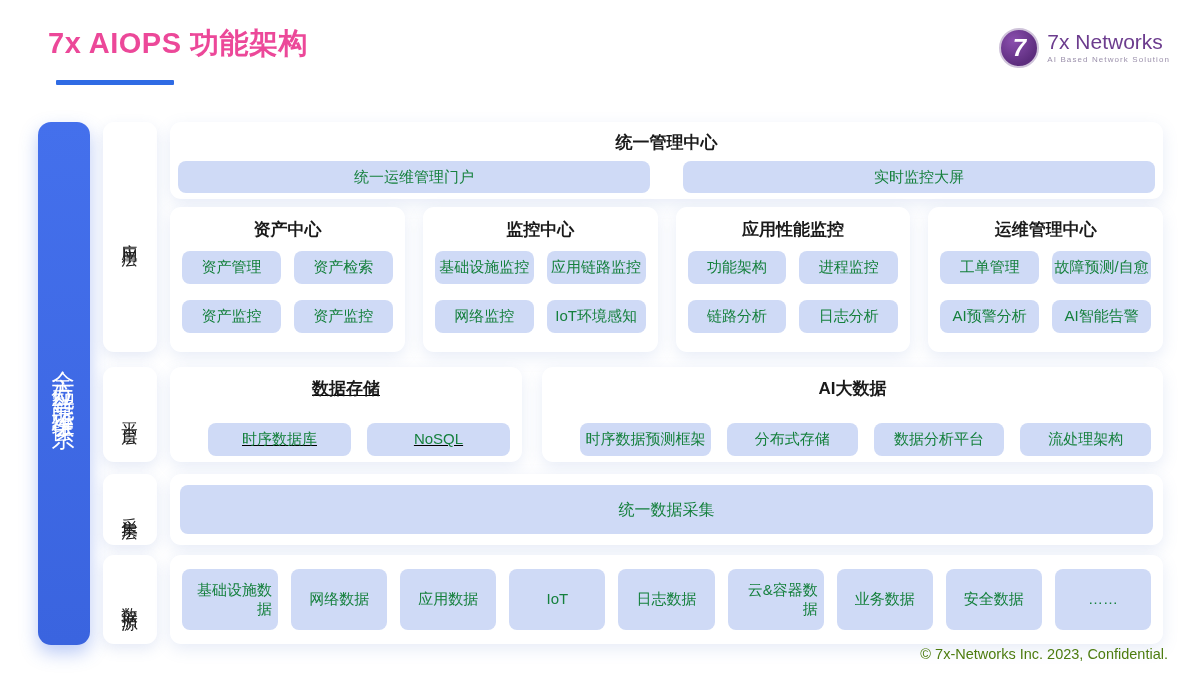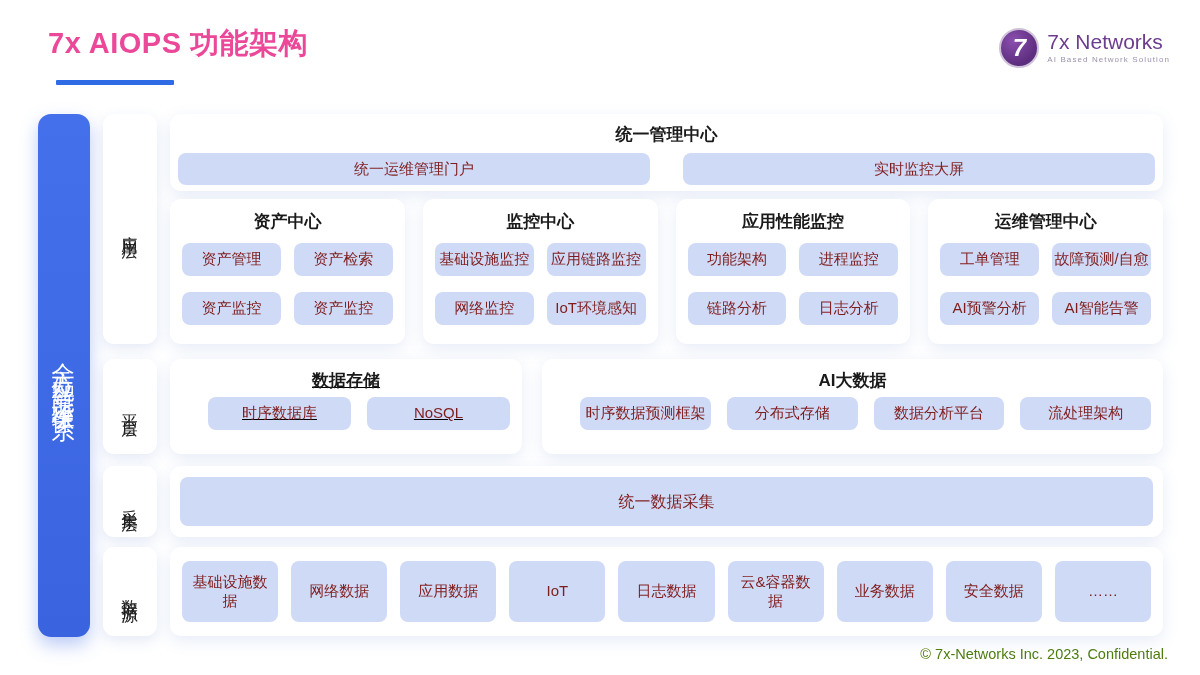--- a/index.html
+++ b/index.html
@@ -30,21 +30,21 @@
     border:2px solid #cfc3da;
     display:flex; align-items:center; justify-content:center;
     color:#fff; font-size:24px; font-weight:bold; font-style:italic;
   }
   .logo-text { display:flex; flex-direction:column; line-height:1.05; }
   .brand-name { font-size:21px; color:#6C3C8E; font-weight:500; }
   .brand-tagline { font-size:8px; color:#9C91AC; letter-spacing:1.1px; margin-top:3px; }
 
   
   .layout {
-    position:absolute; left:38px; top:114px; width:1125px; height:523px;
+    position:absolute; left:38px; top:122px; width:1125px; height:523px;
     display:flex; gap:13px;
   }
   .banner {
     width:52px; height:100%;
     background:linear-gradient(180deg,#4470EC,#3A64DF);
     border-radius:13px;
     display:flex; align-items:center; justify-content:center;
     box-shadow:0 8px 18px rgba(61,107,228,0.35);
   }
   .banner span {
@@ -70,24 +70,24 @@
   .main { flex:1; display:flex; flex-direction:column; }
 
   .card {
     background:#ffffff; border-radius:11px;
     box-shadow:0 5px 16px rgba(96,125,199,0.15);
   }
   .card-title {
     text-align:center; font-size:17px; font-weight:600; color:#1a1a1a;
   }
   .pill {
-    background:#CFDAF6; color:#7f1d1d;
+    background:#CFDAF6; color:#15803d;
     border-radius:8px; font-size:15px;
     display:flex; align-items:center; justify-content:center;
-    text-align:center; line-height:1.25;
+    text-align:right; line-height:1.25;
   }
 
   
   .group-app { height:230px; margin-bottom:15px; }
   .mgmt-card { height:77px; margin-bottom:8px; padding:9px 8px 0; }
   .mgmt-pills { display:flex; gap:33px; margin-top:7px; }
   .mgmt-pills .pill { flex:1; height:32px; }
 
   
   .centers { display:flex; gap:18px; height:145px; }
@@ -96,21 +96,21 @@
     display:grid; grid-template-columns:1fr 1fr;
     column-gap:13px; row-gap:16px; margin-top:10px;
   }
   .center-grid .pill { height:33px; }
 
   
   .platform { display:flex; gap:20px; height:95px; margin-bottom:12px; }
   .plat-card { padding:10px 12px 0; }
   .plat-store { width:352px;text-decoration:underline; }
   .plat-ai { flex:1; }
-  .plat-pills { display:flex; gap:16px; margin-top:5px;padding-left:26px; }
+  .plat-pills { display:flex; gap:16px; margin-top:23px;padding-left:26px; }
   .plat-pills .pill { flex:1; height:33px; }
 
   
   .collect-card { height:71px; margin-bottom:10px; padding:11px 10px; }
   .collect-card .pill { width:100%; height:49px; border-radius:8px; font-size:16px; }
 
   
   .source-card { height:89px; padding:14px 12px; display:flex; gap:13px; }
   .source-card .pill { flex:1; height:100%; padding:4px 6px; }
 

